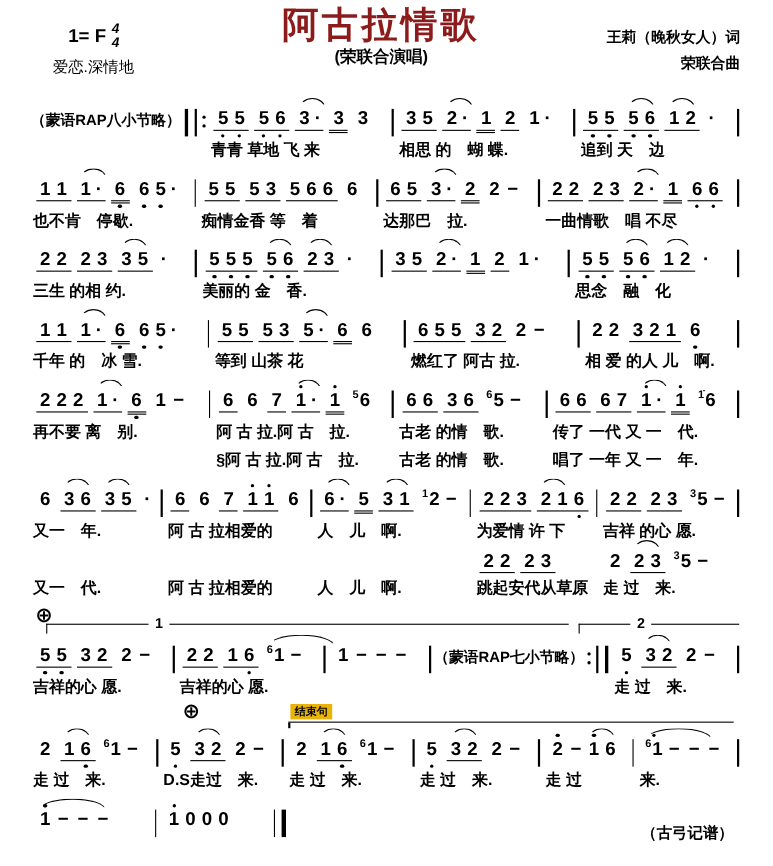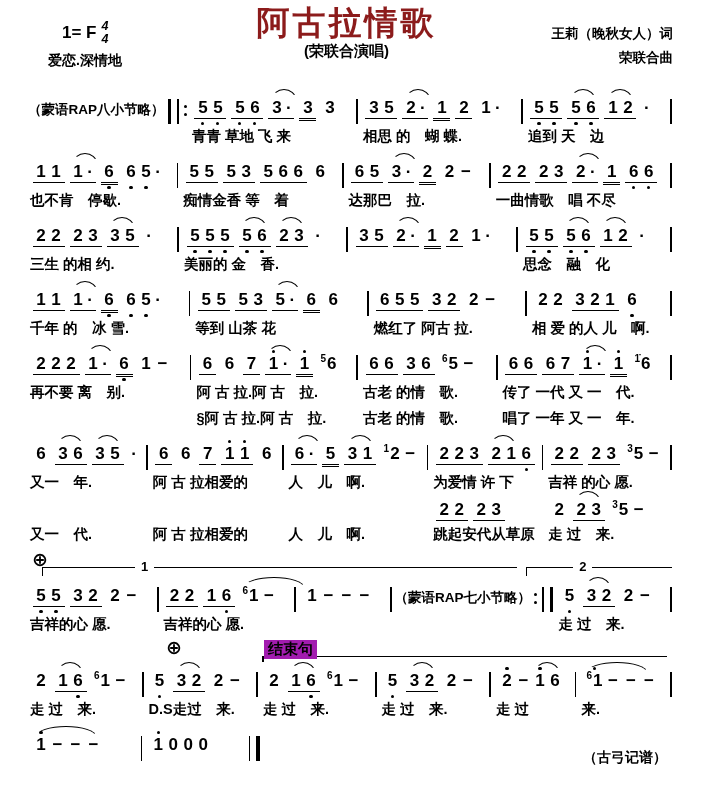--- a/index.html
+++ b/index.html
@@ -4,21 +4,21 @@
 <style>
   html,body{margin:0;padding:0;background:#fff;color:#000;}
   body{font-family:"Liberation Sans","DejaVu Sans",sans-serif;}
   .page{width:703px;height:787px;box-sizing:border-box;padding:4px 28px 0;position:relative;overflow:hidden;background:#fff;}
 
   
   header{display:grid;grid-template-columns:175px 1fr 185px;align-items:start;height:84px;}
   .hleft{padding-top:16px;padding-left:34px;}
   .keyrow{font-size:17px;font-weight:bold;display:flex;align-items:center;gap:5px;}
   .meter{display:inline-flex;flex-direction:column;line-height:1;font-size:12.5px;font-weight:bold;text-align:center;}
-  .expr{font-size:14px;font-weight:bold;margin-top:7px;margin-left:-14px;}
+  .expr{font-size:14px;font-weight:normal;margin-top:7px;margin-left:-14px;}
   h1{margin:0;font-size:33px;color:#8c1b1b;text-align:center;font-weight:bold;letter-spacing:3px;line-height:1.15;}
   .subtitle{text-align:center;font-size:15px;font-weight:bold;}
   .hright{padding-top:18px;font-size:13.5px;font-weight:bold;text-align:right;line-height:1.8;padding-right:2px;}
 
   
   .syswrap{position:relative;margin-bottom:4px;}
   .sys{display:flex;align-items:flex-start;width:100%;}
   .sys.narrow{width:235px;}
   .lead,.midlabel{font-size:13.5px;font-weight:bold;white-space:nowrap;padding-top:13px;flex:0 0 auto;}
   .meas{display:flex;flex-direction:column;flex:1 1 auto;min-width:0;}
@@ -49,21 +49,21 @@
   .codamark{position:absolute;top:0;left:4px;font-size:19px;font-weight:bold;line-height:1;}
   .volta{position:absolute;top:17px;height:8px;border-top:1.6px solid #000;border-left:1.6px solid #000;}
   .volta1{left:14px;width:calc(75.5% - 14px);}
   .volta2{left:77%;right:3px;}
   .volta .vl{position:absolute;top:-8px;left:92px;background:#fff;padding:0 6px;font-size:13px;font-weight:bold;line-height:1.1;}
   .volta2 .vl{left:46px;}
 
   
   .endhdr{position:relative;height:21px;}
   .endhdr .coda2{position:absolute;left:138px;top:-2px;font-size:19px;font-weight:bold;line-height:1;}
-  .endhdr .endlbl{position:absolute;left:236px;top:0;font-size:15px;font-weight:bold;background:#a21caf;padding:0 4px;z-index:1;}
+  .endhdr .endlbl{position:absolute;left:236px;top:0;font-size:10px;font-weight:bold;background:#eab308;padding:0 4px;z-index:1;}
   .endhdr .endline{position:absolute;left:234px;right:8px;top:16px;border-top:1.6px solid #000;}
   .endhdr .endline::before{content:"";position:absolute;left:0;top:0;width:1.6px;height:5px;background:#000;}
 
   .credit{position:absolute;right:8px;top:24px;font-size:14px;font-weight:bold;}
 </style>
 </head>
 <body>
 
 <div class="page">
   <header>

